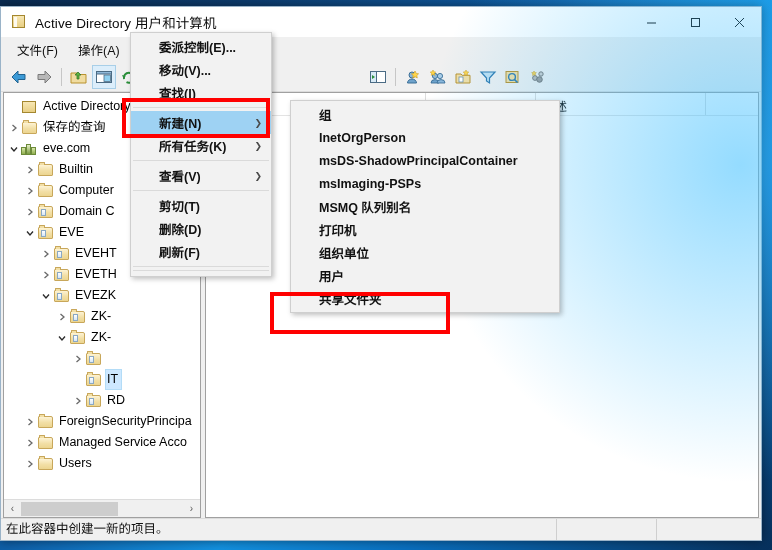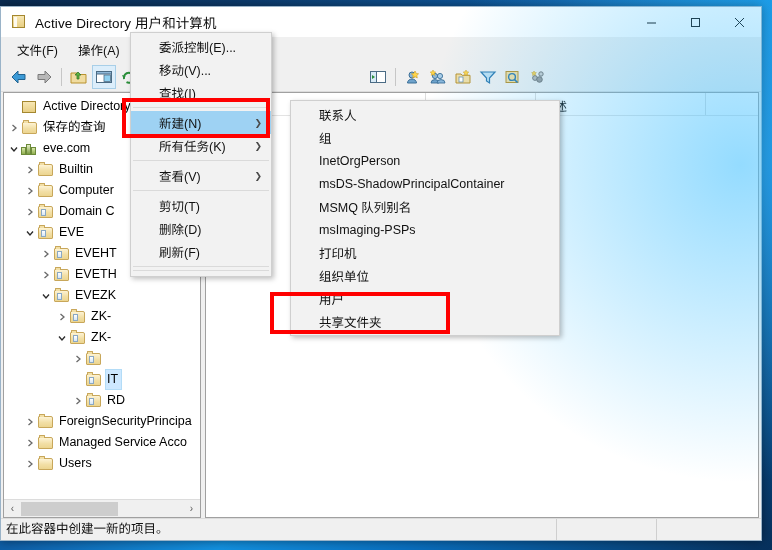--- a/index.html
+++ b/index.html
@@ -226,20 +226,21 @@
     border: 1px solid #cfcfcf;
     box-shadow: 2px 2px 5px rgba(0,0,0,0.25);
     padding: 2px 0;
     font-size: 12.5px; color: #111;
     z-index: 40;
   }
   .ctxitem {
     height: 23px; display: flex; align-items: center;
     padding: 0 26px 0 28px; white-space: nowrap; cursor: default;
     position: relative;
+    font-weight: bold;
   }
   .ctxitem.hl { background: #9ed2f3; text-align: right; }
   .ctxsep { height: 1px; background: #dadada; margin: 3px 2px 3px 2px; }
   .ctxarrow {
     position: absolute; right: 9px; top: 50%; transform: translateY(-50%);
     color: #4a4a4a; font-size: 9px; line-height: 1;
   }
 
   #menu-main { left: 130px; top: 32px; width: 140px; }
   #menu-sub  { left: 290px; top: 100px; width: 268px; }
@@ -650,36 +651,33 @@
       </div>
       <div class="ctxitem">
         <span>刷新(F)</span>
       </div>
       <div class="ctxsep"></div>
       <div class="ctxsep"></div>
     </div>
 
   <div class="ctxmenu" id="menu-sub">
       <div class="ctxitem">
-        <span>联系人</span>
-      </div>
-      <div class="ctxitem">
         <span>组</span>
       </div>
       <div class="ctxitem">
         <span>InetOrgPerson</span>
       </div>
       <div class="ctxitem">
         <span>msDS-ShadowPrincipalContainer</span>
       </div>
       <div class="ctxitem">
+        <span>msImaging-PSPs</span>
+      </div>
+      <div class="ctxitem">
         <span>MSMQ 队列别名</span>
-      </div>
-      <div class="ctxitem">
-        <span>msImaging-PSPs</span>
       </div>
       <div class="ctxitem">
         <span>打印机</span>
       </div>
       <div class="ctxitem">
         <span>组织单位</span>
       </div>
       <div class="ctxitem">
         <span>用户</span>
       </div>

